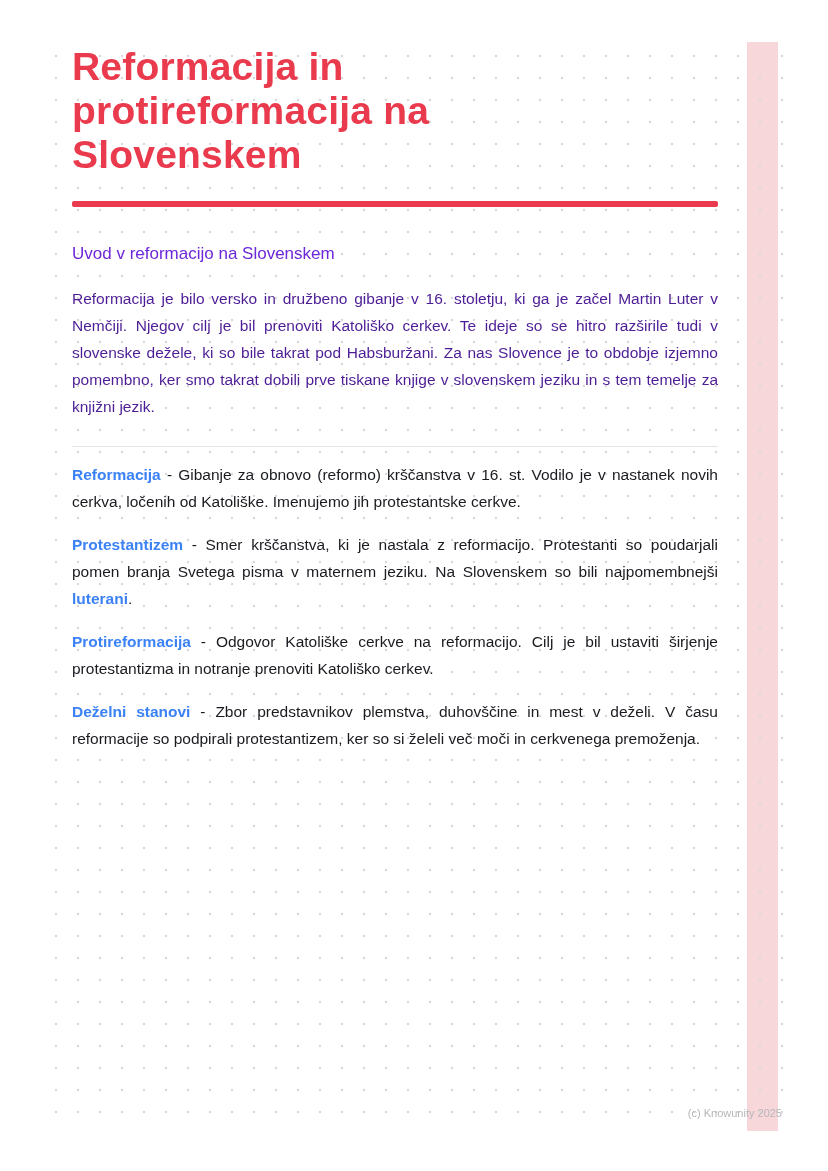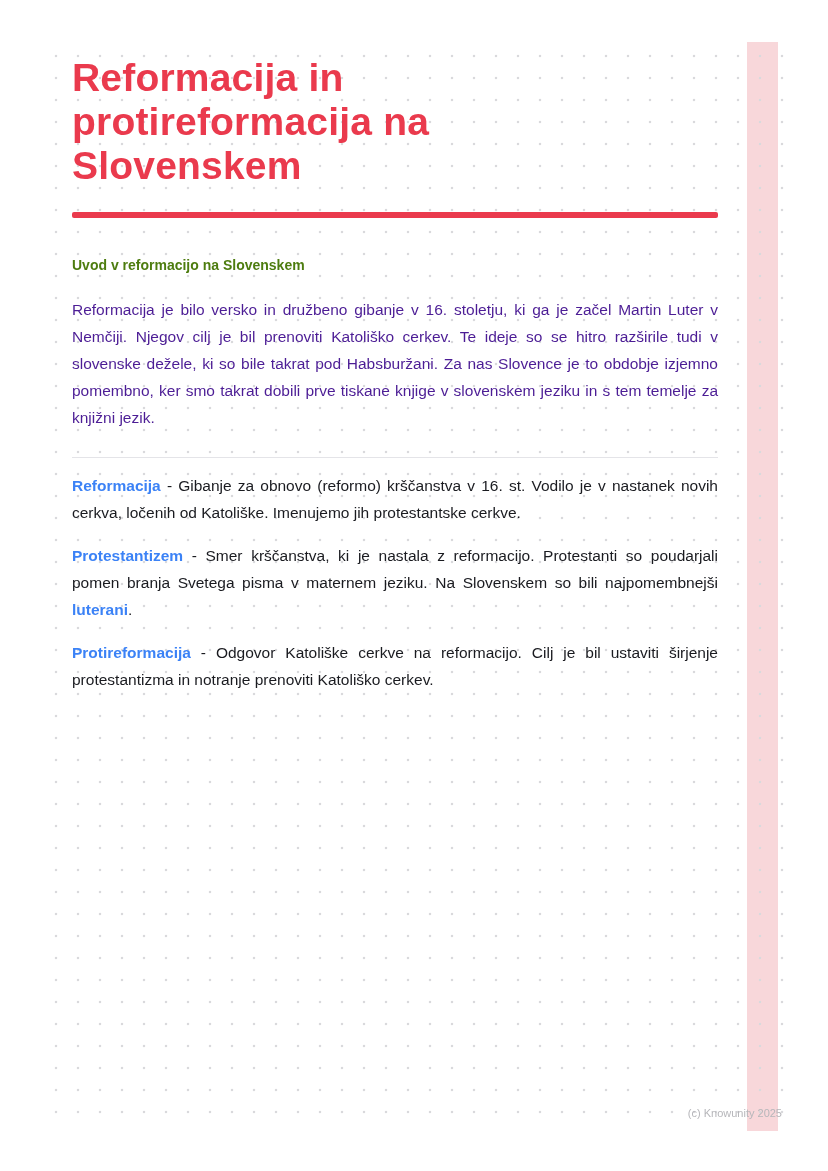--- a/index.html
+++ b/index.html
@@ -34,21 +34,21 @@
     bottom: 40px;
     background-image: radial-gradient(circle, #d9d9dc 1.4px, transparent 1.6px);
     background-size: 22px 22px;
     background-position: 3px 3px;
     z-index: 1;
     pointer-events: none;
   }
   .content {
     position: absolute;
     left: 72px;
-    top: 56px;
+    top: 45px;
     width: 646px;
     z-index: 2;
     color: #17181c;
   }
   .doc-title {
     margin: 0;
     max-width: 520px;
     font-size: 39px;
     line-height: 44px;
     font-weight: bold;
@@ -57,24 +57,24 @@
   }
   .title-rule {
     margin-top: 24px;
     height: 6px;
     width: 100%;
     background: #ea3a4d;
     border-radius: 2px;
   }
   .section-heading {
     margin: 34px 0 0 0;
-    font-size: 14px;
+    font-size: 17px;
     line-height: 26px;
-    font-weight: bold;
-    color: #4d7c0f;
+    font-weight: normal;
+    color: #6d28d9;
   }
   .body-par {
     margin: 18px 0 0 0;
     font-size: 15.5px;
     line-height: 27px;
     text-align: justify;
     color: #4c1d95;
   }
   .divider {
     margin-top: 26px;
@@ -128,20 +128,21 @@
     <div class="terms">
 
       <p class="term-par"><b>Reformacija</b><span> - Gibanje za obnovo (reformo) krščanstva v 16. st. Vodilo je v nastanek novih cerkva, ločenih od Katoliške. Imenujemo jih protestantske cerkve.</span><b></b><span></span></p>
 
       <p class="term-par"><b>Protestantizem</b><span> - Smer krščanstva, ki je nastala z reformacijo. Protestanti so poudarjali pomen branja Svetega pisma v maternem jeziku. Na Slovenskem so bili najpomembnejši </span><b>luterani</b><span>.</span></p>
 
       <p class="term-par"><b>Protireformacija</b><span> - Odgovor Katoliške cerkve na reformacijo. Cilj je bil ustaviti širjenje protestantizma in notranje prenoviti Katoliško cerkev.</span><b></b><span></span></p>
 
 
 
+      <p class="term-par"><b>Deželni stanovi</b><span> - Zbor predstavnikov plemstva, duhovščine in mest v deželi. V času reformacije so podpirali protestantizem, ker so si želeli več moči in cerkvenega premoženja.</span><b></b><span></span></p>
 
 
     </div>
   </div>
 
   <div class="footer-credit">(c) Knowunity 2025</div>
 
 </div>
 
 </body></html>

